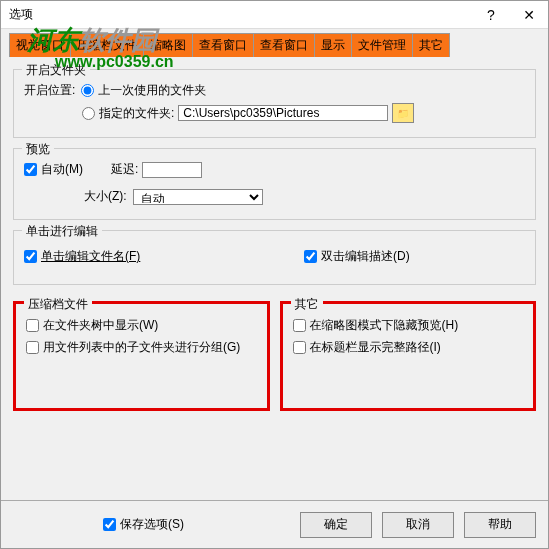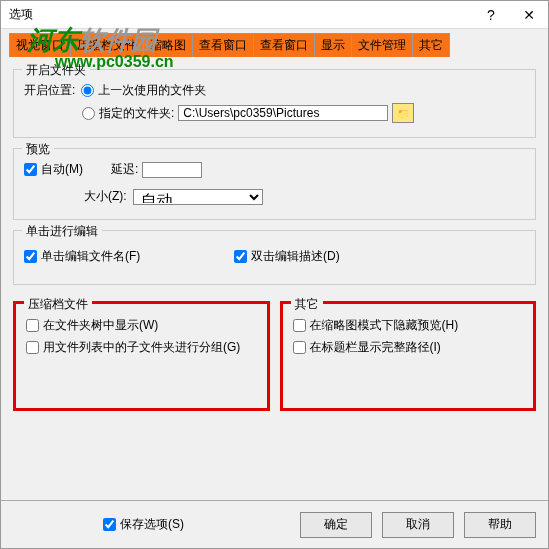--- a/index.html
+++ b/index.html
@@ -15,21 +15,21 @@
 .wm-url { position: absolute; top: 52px; left: 54px; font-size: 16px; color: #0a8a0a; font-weight: bold; pointer-events: none; z-index: 10; }
 .tabs { display: flex; padding: 4px 8px 0 8px; font-size: 12px; }
 .tab { padding: 3px 6px; border: 1px solid #999; border-bottom: none; background: #f97316; margin-right: -1px; white-space: nowrap; cursor: pointer; }
 .content { padding: 6px 12px; font-size: 12px; }
 .groupbox { border: 1px solid #ccc; margin: 6px 0 10px 0; padding: 8px 10px 10px 10px; position: relative; }
 .groupbox .legend { position: absolute; top: -8px; left: 8px; background: #f0f0f0; padding: 0 4px; font-size: 12px; }
 .row { display: flex; align-items: center; margin: 4px 0; }
 .label { margin-right: 6px; }
 .textfield { border: 1px solid #888; background: #fff; padding: 2px 4px; font-size: 12px; height: 16px; }
 .browsebtn { width: 22px; height: 20px; background: #ffe680; border: 1px solid #888; margin-left: 4px; display: flex; align-items: center; justify-content: center; font-size: 10px; cursor: pointer; }
-.select { border: 1px solid #888; background: #fff; height: 16px; font-size: 16px; padding: 1px 3px; }
+.select { border: 1px solid #888; background: #fff; height: 16px; font-size: 12px; padding: 1px 3px; }
 .two-col { display: flex; gap: 10px; }
 .two-col .groupbox { flex: 1; }
 .redbox { border: 3px solid #e00000 !important; }
 .footer { position: absolute; bottom: 0; left: 0; right: 0; height: 48px; border-top: 1px solid #aaa; display: flex; align-items: center; padding: 0 12px; background: #f0f0f0; justify-content: center; }
 .footer-check { flex: 1; display: flex; align-items: center; font-size: 12px; }
 .btn { width: 72px; height: 26px; border: 1px solid #888; background: #e8e8e8; font-size: 12px; margin-left: 10px; cursor: pointer; }
 .chk-wrap { display: flex; align-items: center; margin: 5px 0; }
 input[type=checkbox], input[type=radio] { margin: 0 4px 0 0; }
 </style>
 </head>
@@ -92,21 +92,21 @@
         <span style="margin-left:60px;">大小(Z):</span>
         <select class="select" style="width:130px;margin-left:6px;">
           <option>自动</option>
         </select>
       </div>
     </div>
 
     <div class="groupbox">
       <span class="legend">单击进行编辑</span>
       <div class="row">
-        <div class="chk-wrap" style="width:210px;">
+        <div class="chk-wrap" style="width:280px;text-decoration:underline;">
           <input type="checkbox" checked="" style="">
           <span>单击编辑文件名(F)</span>
         </div>
         <div class="chk-wrap">
           <input type="checkbox" checked="" style="">
           <span>双击编辑描述(D)</span>
         </div>
       </div>
     </div>
 

